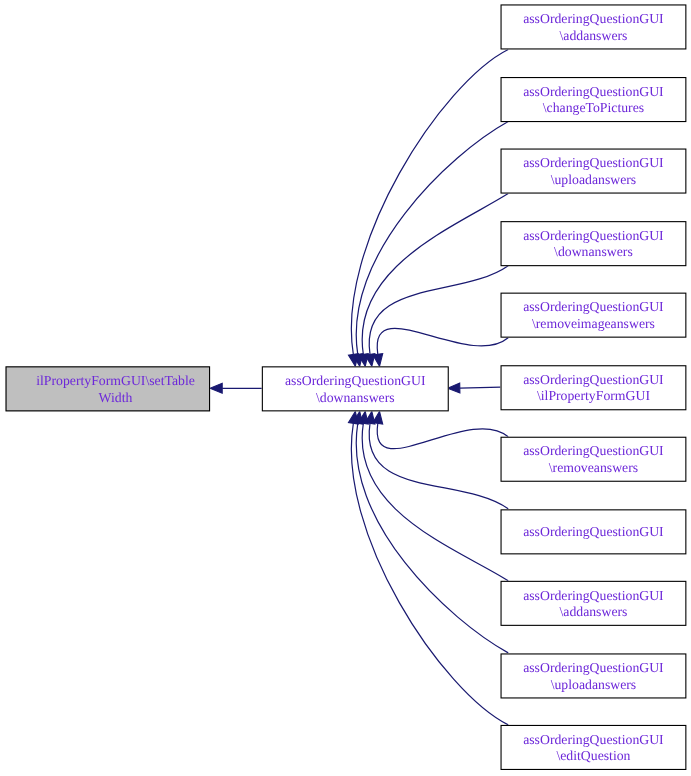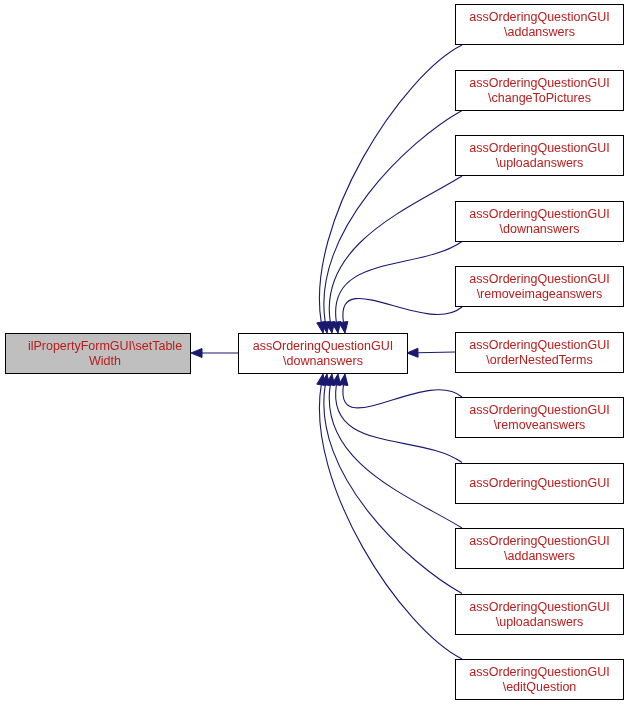--- a/index.html
+++ b/index.html
@@ -2,21 +2,21 @@
 <html><head>
 <meta charset="utf-8">
 <style>
   html, body { margin: 0; padding: 0; background: #ffffff; }
   body { width: 628px; height: 705px; position: relative; overflow: hidden;
          font-family: "Liberation Sans", sans-serif; }
   #graph { position: absolute; left: 0; top: 0; }
   .node { position: absolute; box-sizing: border-box; border: 1px solid #000000;
           background: #ffffff; display: flex; flex-direction: column;
           align-items: center; justify-content: center; font-size: 12.5px;
-          line-height: 15px; color: #b91c1c; text-align: center; }
+          line-height: 15px; color: #6d28d9; text-align: center; font-family: Liberation Serif, serif; }
   .node.focus { background: #bfbfbf; padding-left: 14px; }
   .node span { display: block; white-space: nowrap; }
 </style>
 </head>
 <body>
 
 <svg id="graph" width="628" height="705">
     <polygon points="191,353 202,348.5 202,357.5" fill="#191970" stroke="#191970"></polygon>
     <path d="M238,353 L202,353" fill="none" stroke="#191970" stroke-width="1.1"></path>
     <polygon points="323,333 316.78269012774416,322.8710781446222 325.6645613738239,321.41768103162735" fill="#191970" stroke="#191970"></polygon>
@@ -69,21 +69,21 @@
     <div class="node" style="left: 455px; top: 201px; width: 169px; height: 41px;">
       <span>assOrderingQuestionGUI</span>
       <span>\downanswers</span>
     </div>
     <div class="node" style="left: 455px; top: 266px; width: 169px; height: 41px;">
       <span>assOrderingQuestionGUI</span>
       <span>\removeimageanswers</span>
     </div>
     <div class="node" style="left: 455px; top: 332px; width: 169px; height: 41px;">
       <span>assOrderingQuestionGUI</span>
-      <span>\orderNestedTerms</span>
+      <span>\ilPropertyFormGUI</span>
     </div>
     <div class="node" style="left: 455px; top: 397px; width: 169px; height: 41px;">
       <span>assOrderingQuestionGUI</span>
       <span>\removeanswers</span>
     </div>
     <div class="node" style="left: 455px; top: 463px; width: 169px; height: 41px;">
       <span>assOrderingQuestionGUI</span>
     </div>
     <div class="node" style="left: 455px; top: 528px; width: 169px; height: 41px;">
       <span>assOrderingQuestionGUI</span>

